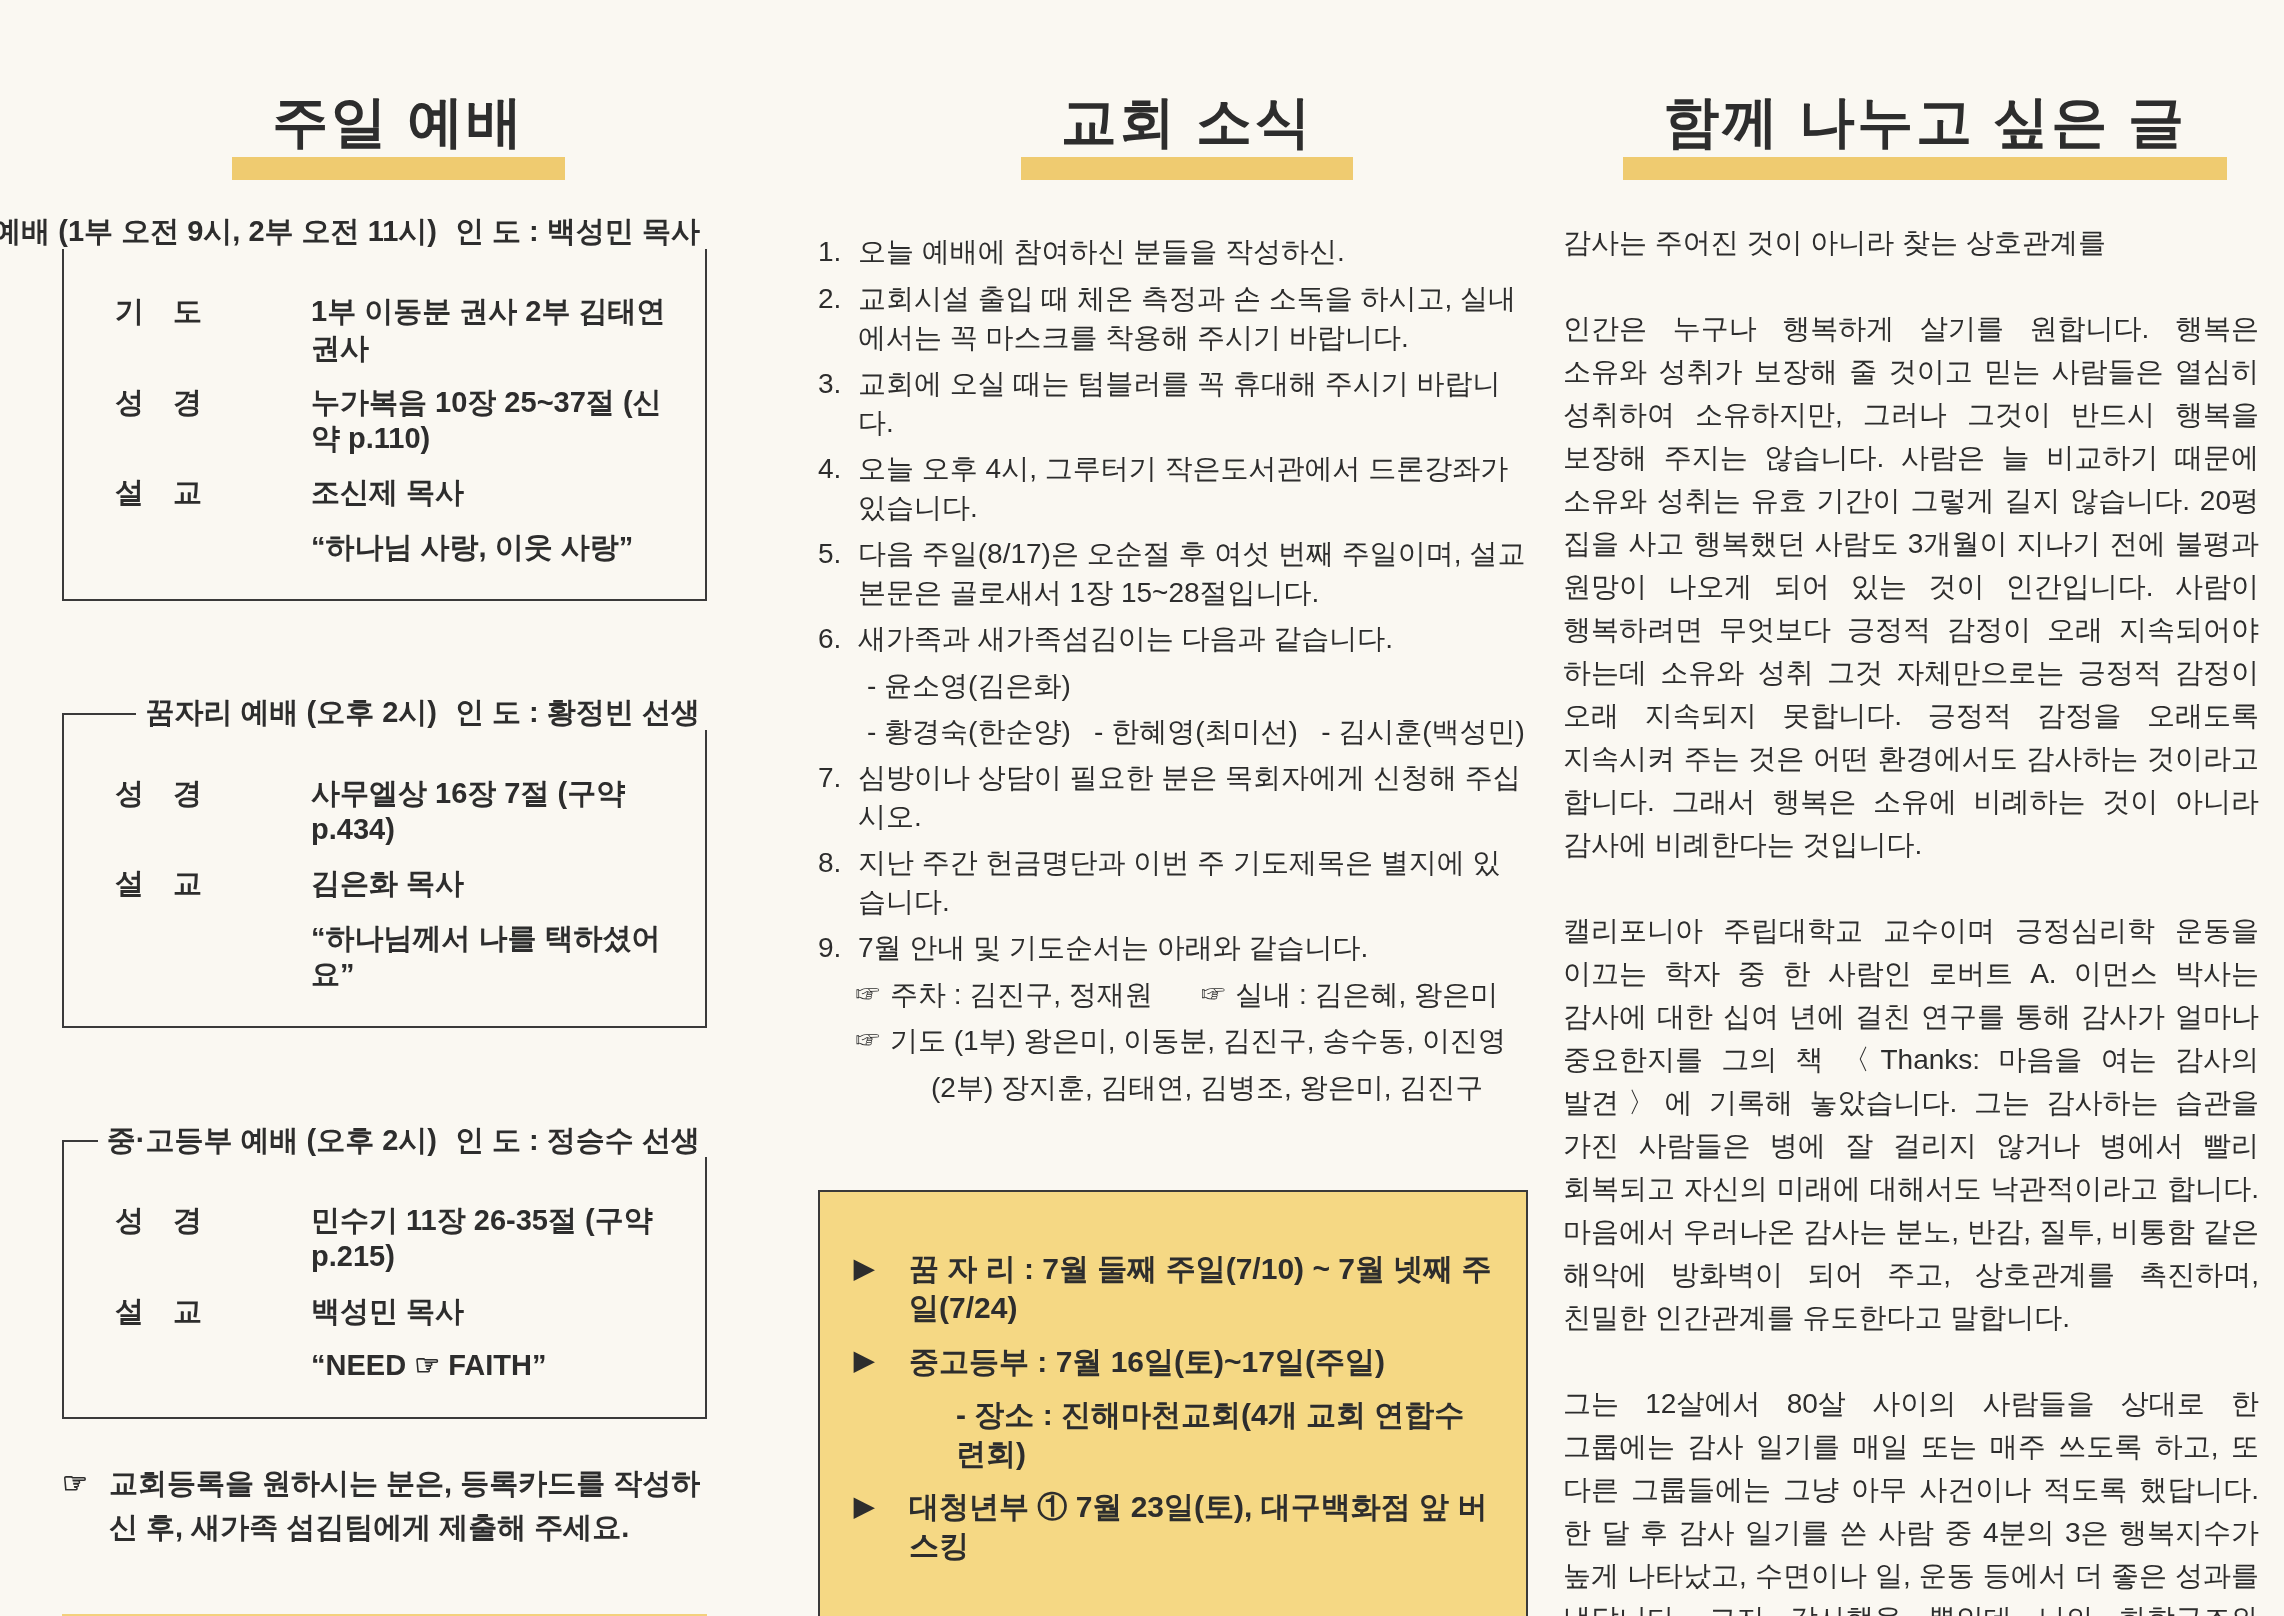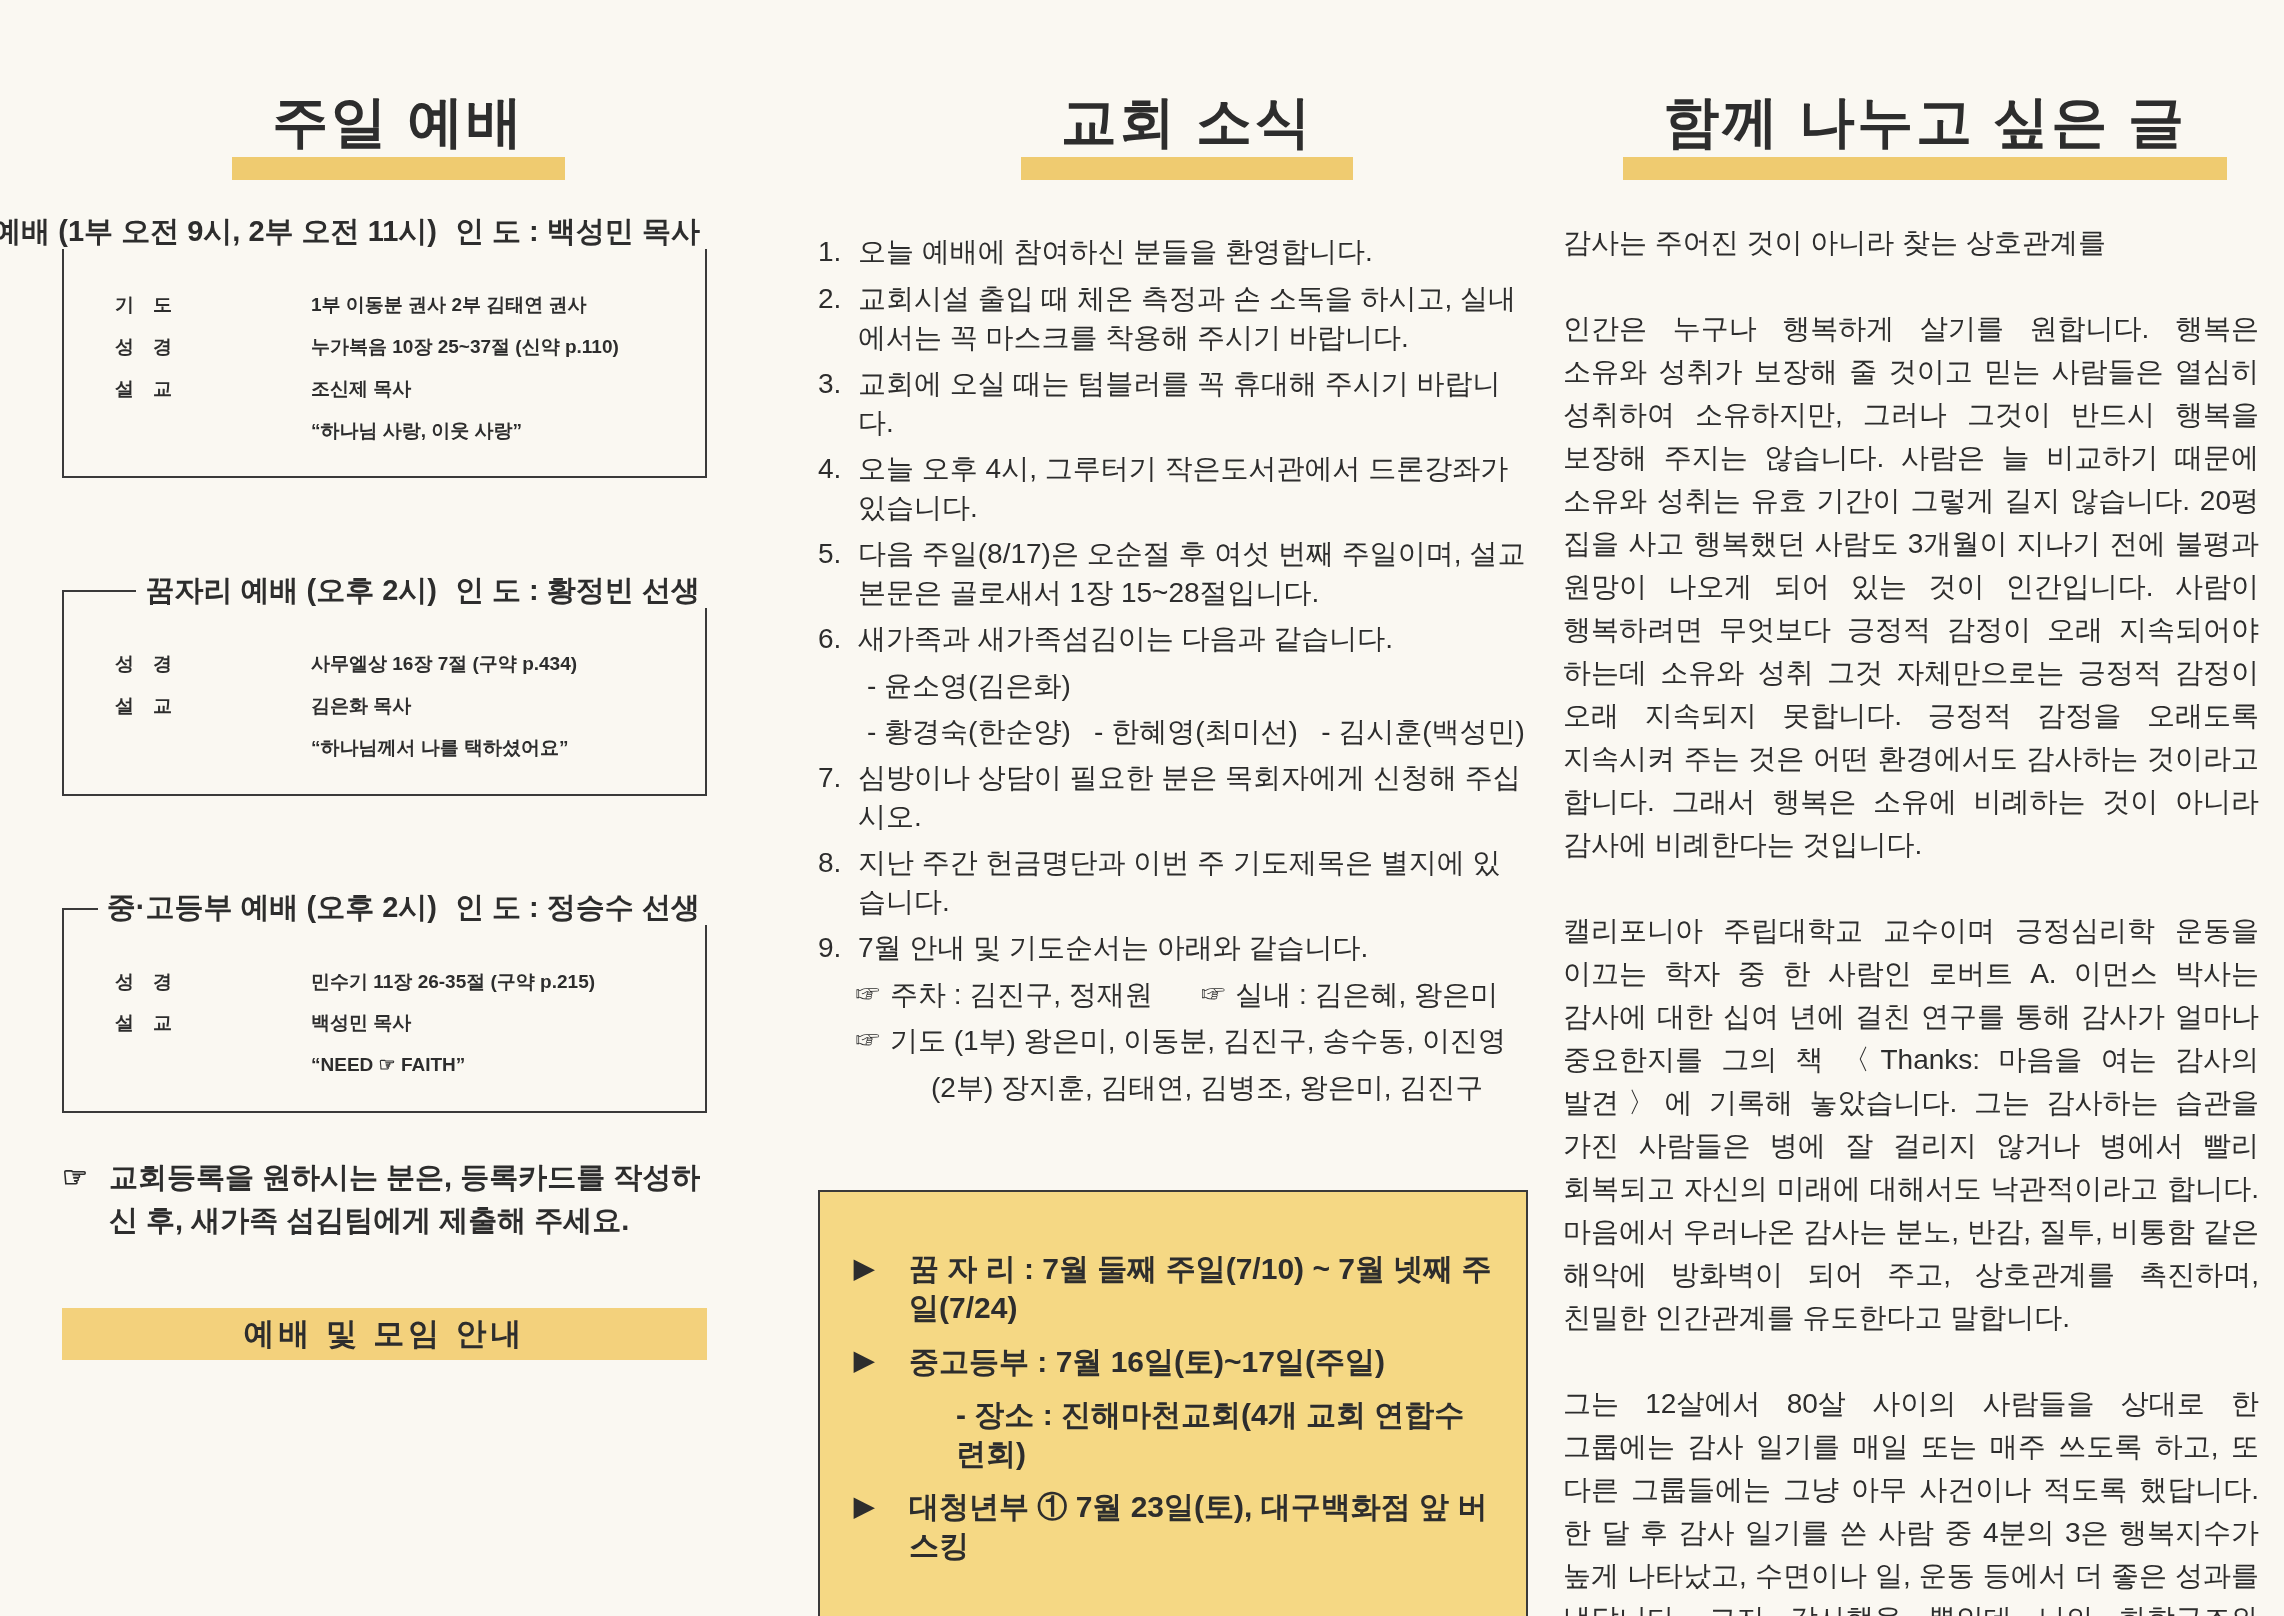--- a/index.html
+++ b/index.html
@@ -30,21 +30,21 @@
   .svc-box.later{margin-top:112px;}
   .legend{
     position:absolute;top:-19.6px;left:-3.9px;right:-3.9px;
     display:flex;justify-content:flex-end;
     font-size:29px;font-weight:bold;line-height:1.2;
   }
   .legend span{background:#FAF8F2;padding:0 9px;white-space:nowrap;}
   .svc-rows{
     display:grid;grid-template-columns:196px 1fr;
     row-gap:18px;padding:60px 19.6px 34px 51px;
-    font-size:19px;font-weight:bold;line-height:1.25;
+    font-size:29px;font-weight:bold;line-height:1.25;
   }
   .svc-rows .lbl{white-space:nowrap;}
   .svc-rows .val{}
   .svc-rows .quote{grid-column:2;}
 
   
   .note{
     display:grid;grid-template-columns:47px 1fr;
     margin-top:43px;font-size:29px;line-height:1.5;font-weight:bold;
   }
@@ -159,21 +159,21 @@
     <div class="title-wrap">
       <div class="title-inner">
         <h1 class="sec-title">교회 소식</h1>
         <div class="title-bar"></div>
       </div>
     </div>
 
     <div class="news">
       <div class="news-line">
         <span class="num">1.</span>
-        <span class="txt">오늘 예배에 참여하신 분들을 환영합니다.</span>
+        <span class="txt">오늘 예배에 참여하신 분들을 작성하신.</span>
       </div>
       <div class="news-line">
         <span class="num">2.</span>
         <span class="txt">교회시설 출입 때 체온 측정과 손 소독을 하시고, 실내에서는 꼭 마스크를 착용해 주시기 바랍니다.</span>
       </div>
       <div class="news-line">
         <span class="num">3.</span>
         <span class="txt">교회에 오실 때는 텀블러를 꼭 휴대해 주시기 바랍니다.</span>
       </div>
       <div class="news-line">

